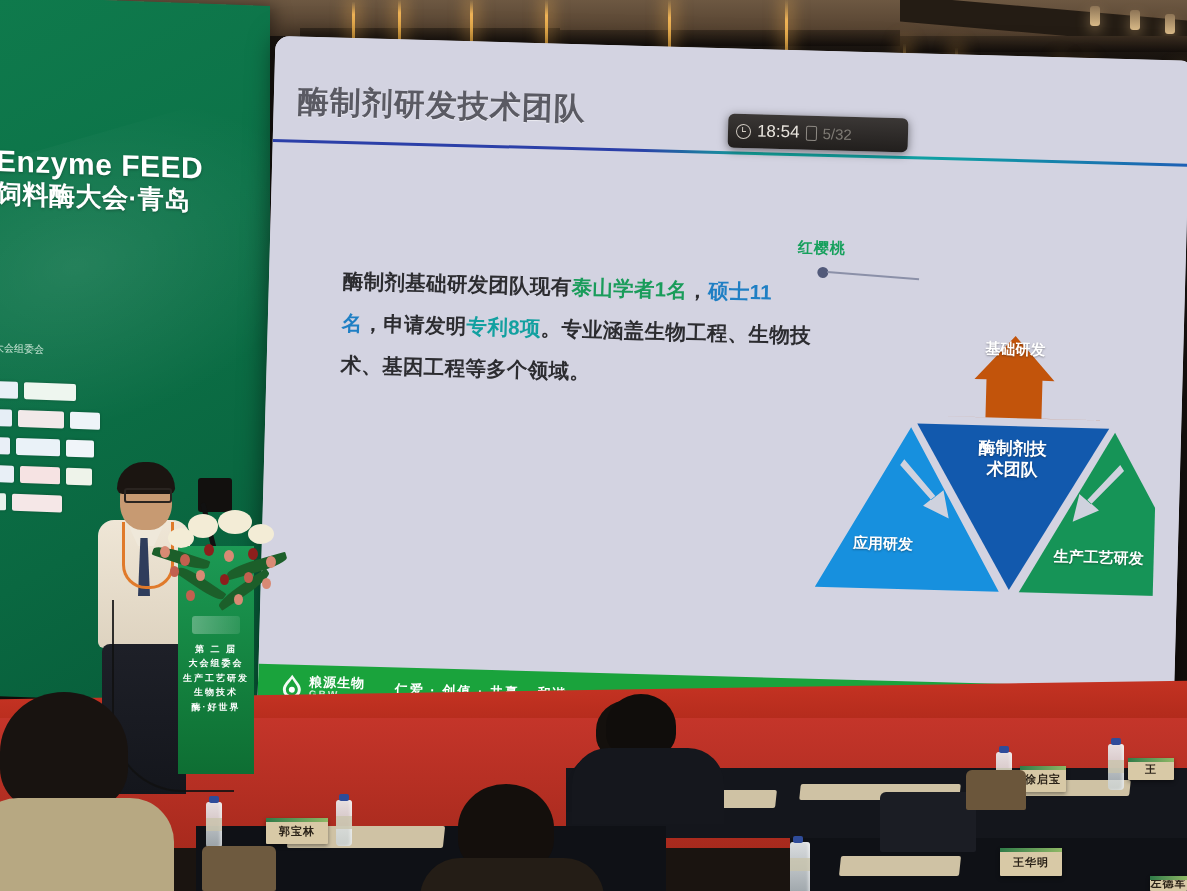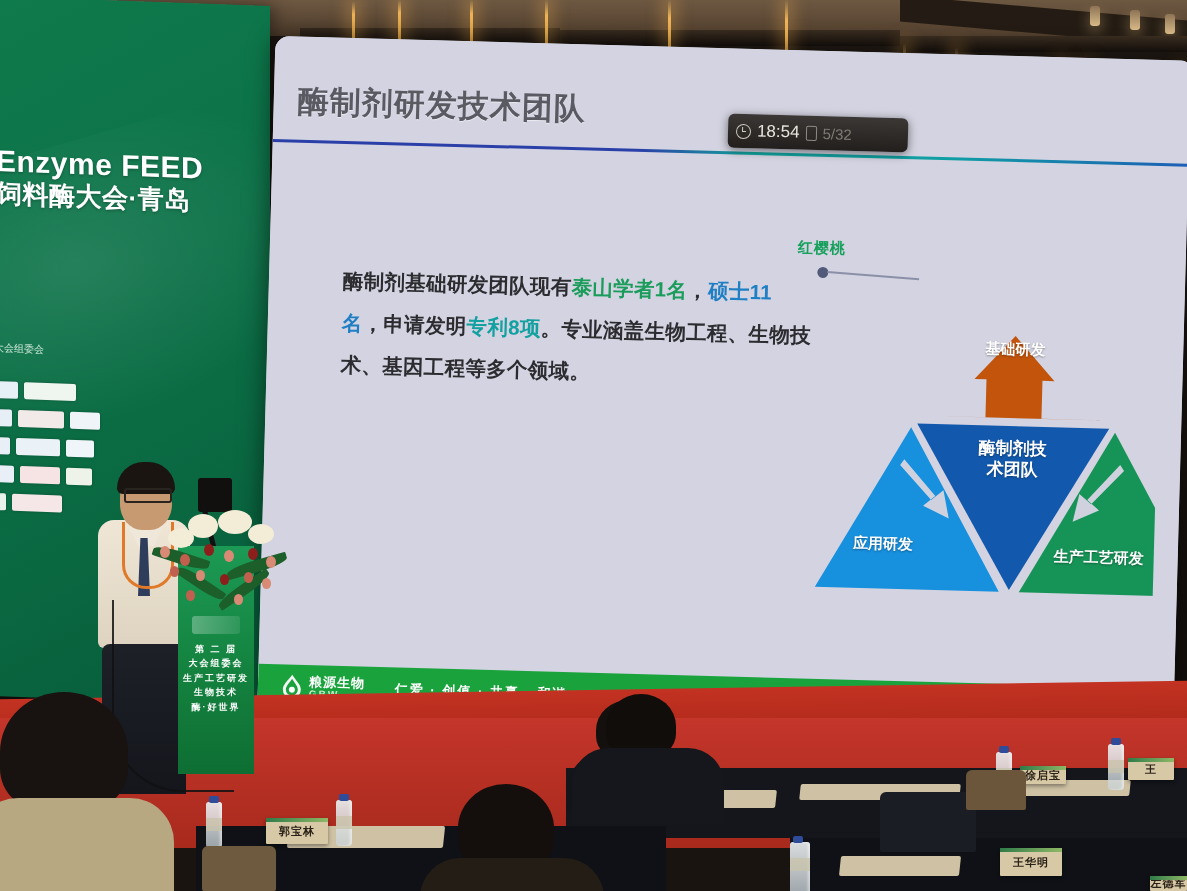--- a/index.html
+++ b/index.html
@@ -336,21 +336,21 @@
     <div class="fl-rose" style="left:34px;top:82px;width:9px;height:11px;background:#c2604f;"></div>
     <div class="fl-rose" style="left:82px;top:86px;width:9px;height:11px;background:#d98a74;"></div>
   </div>
   <div class="cable"></div>
 
   <div class="table" style="left:566px;top:768px;width:621px;height:70px;"></div>
   <div class="papers" style="left:596px;top:790px;width:180px;height:18px;"></div>
   <div class="papers" style="left:800px;top:784px;width:160px;height:16px;"></div>
   <div class="papers" style="left:980px;top:780px;width:150px;height:16px;"></div>
 
-  <div class="namecard" style="left:1020px;top:766px;width:46px;height:18px;">
+  <div class="namecard" style="left:1020px;top:766px;width:46px;height:26px;">
       <span class="nc-top"></span>
       <span>徐启宝</span>
     </div>
   <div class="namecard" style="left:1128px;top:758px;width:46px;height:22px;">
       <span class="nc-top"></span>
       <span>王</span>
     </div>
 
   <div class="bottle" style="left:996px;top:752px;">
       <span class="cap"></span>

